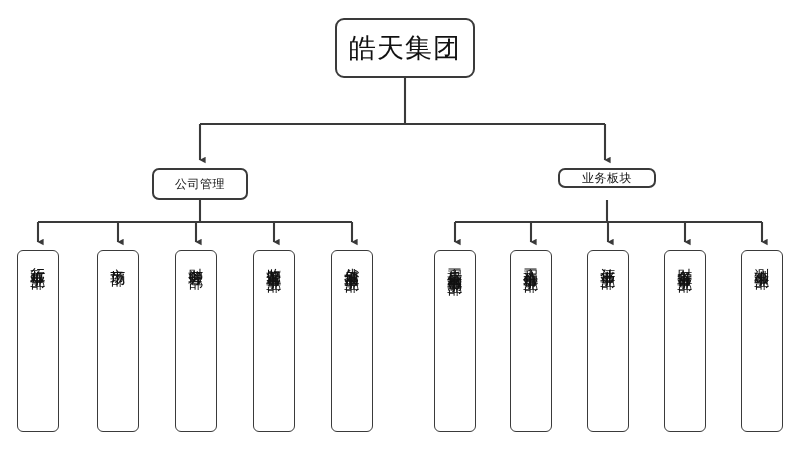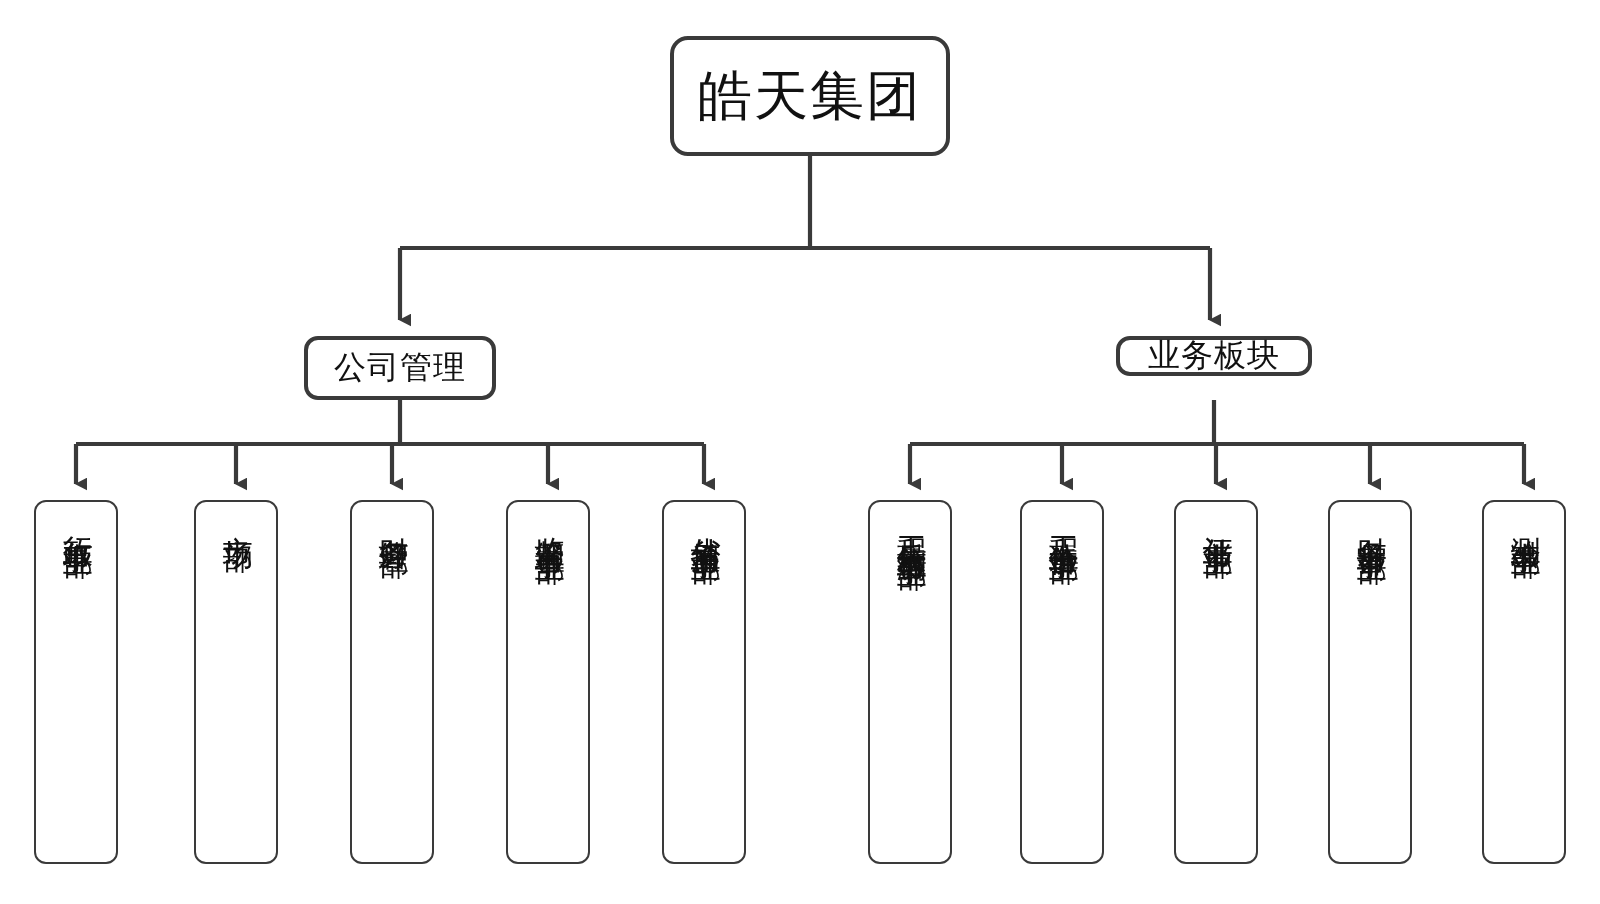--- a/index.html
+++ b/index.html
@@ -37,21 +37,21 @@
     border-width: 2px;
     border-radius: 9px;
   }
   .node-root .node-label {
     font-size: 27px;
     letter-spacing: 1px;
     color: #111111;
     font-weight: 400;
   }
   .node-mid .node-label {
-    font-size: 16px;
+    font-size: 12px;
     letter-spacing: 0.5px;
     color: #111111;
   }
   .node-leaf {
     align-items: flex-start;
     justify-content: center;
     padding-top: 5px;
     border-width: 1.6px;
     border-radius: 6px;
   }

